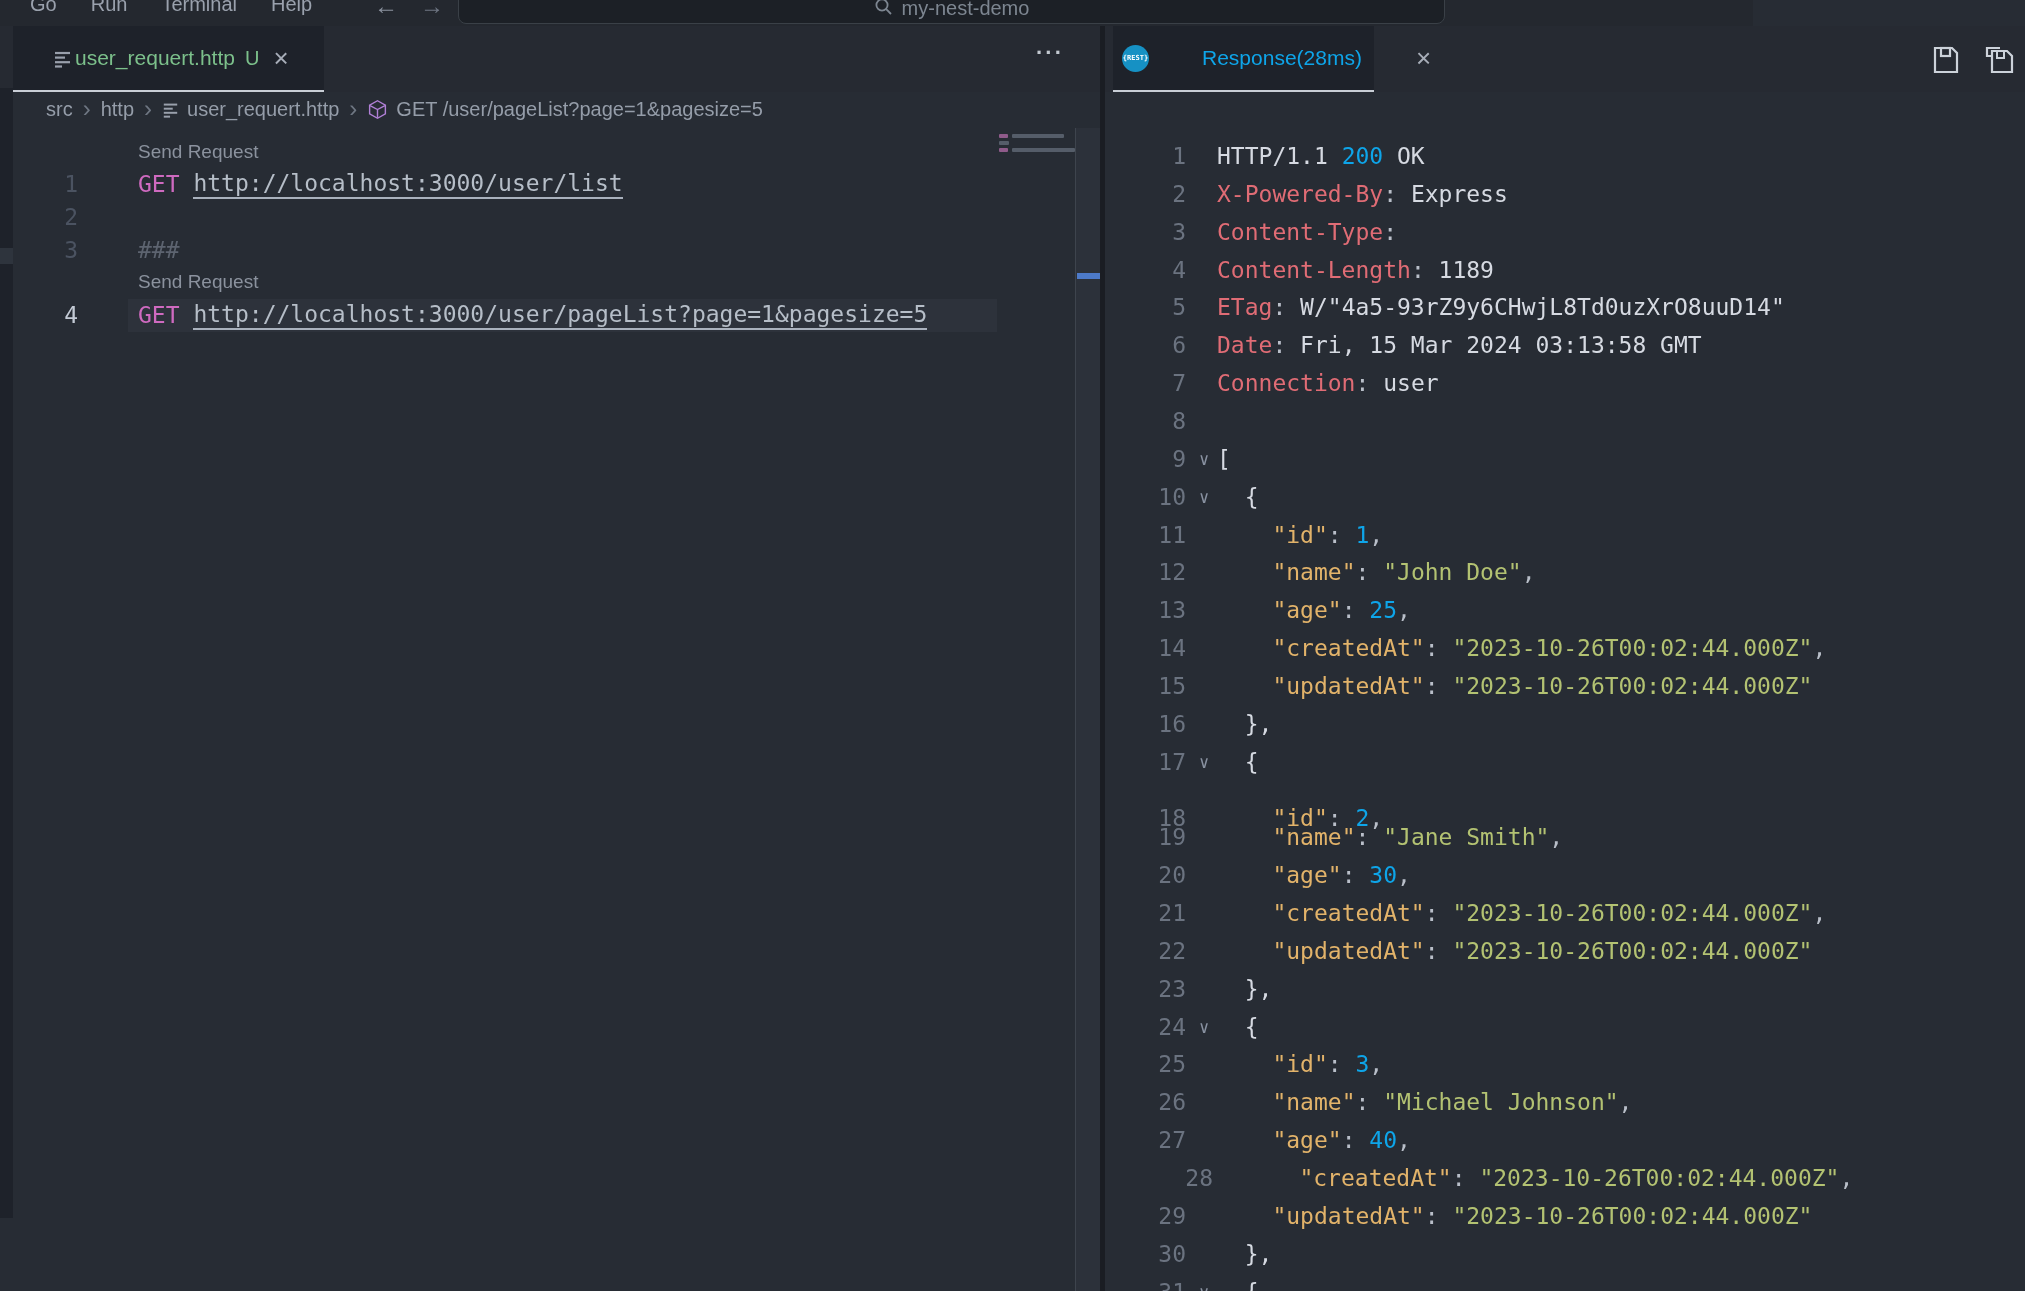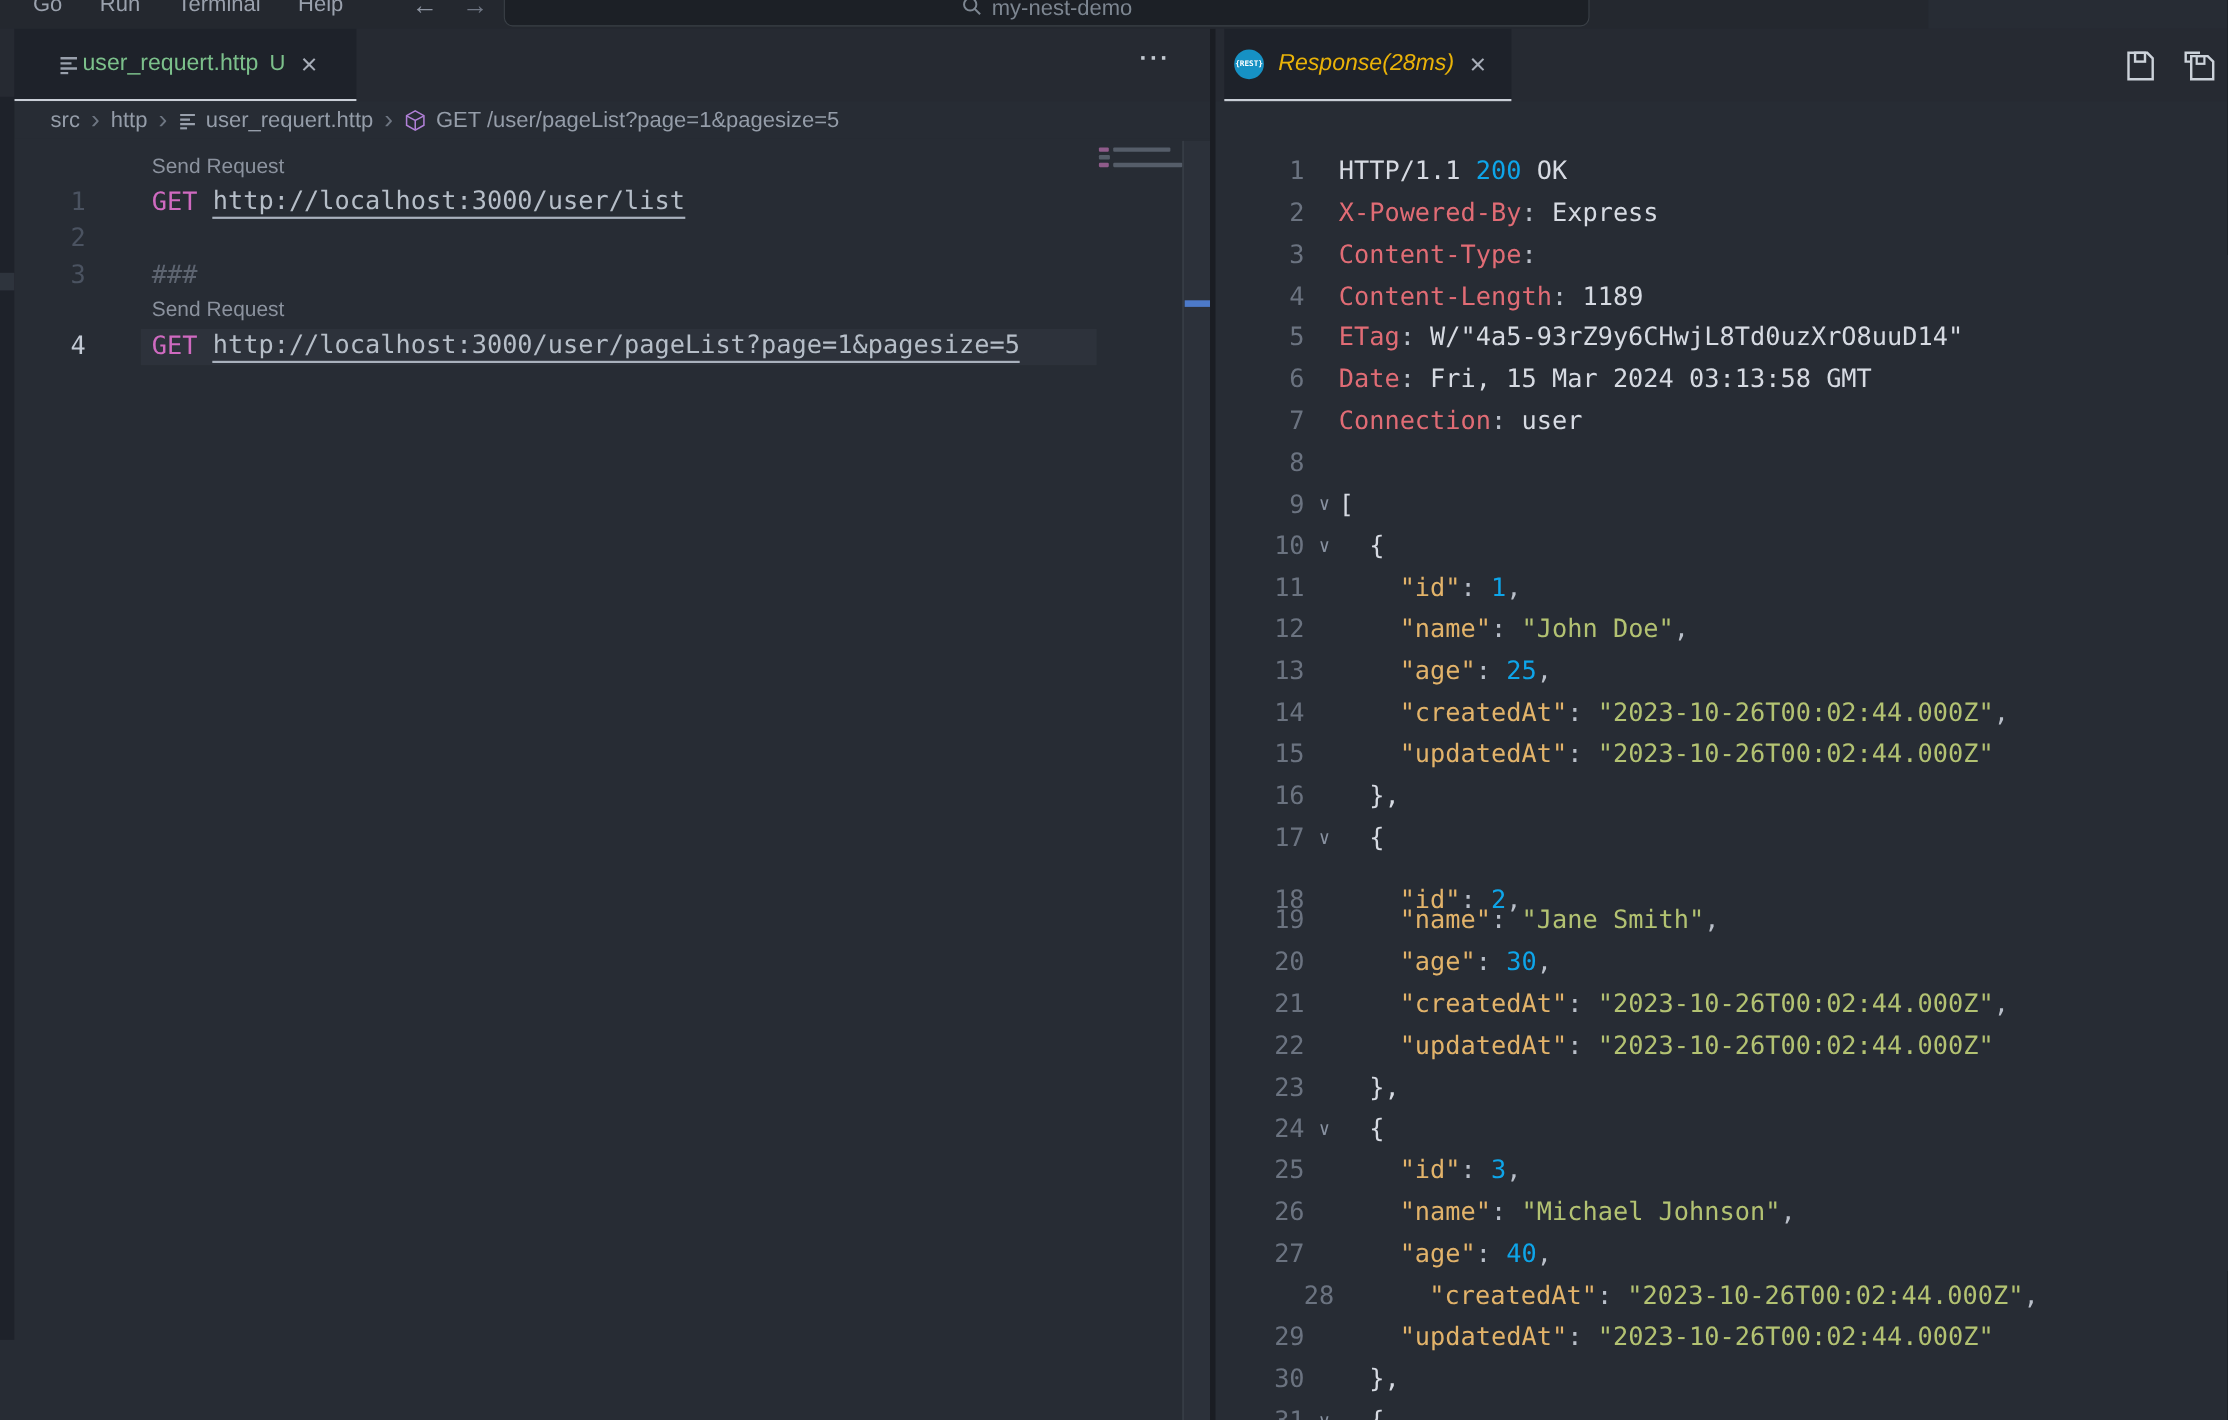--- a/index.html
+++ b/index.html
@@ -31,24 +31,24 @@
   .activity-indicator { position:absolute; left:0; top:160px; width:13px; height:16px; background:#2e343d; }
   
   .tabbar { position:absolute; top:26px; height:66px; background:#262a32; }
   .tabbar-left  { left:0; width:1100px; }
   .tabbar-right { left:1105px; width:920px; }
   .tab {
     position:absolute; top:0; height:66px; background:#1e222a;
     border-bottom:2px solid #c9ced6; display:flex; align-items:center; cursor:pointer;
   }
   .tab-left { left:13px; width:311px; padding-left:34px; }
-  .tab-right { left:8px; width:261px; padding-left:9px; }
+  .tab-right { left:8px; width:261px; padding-left:9px;gap:40px; }
   .tab-title { font-size:21px; margin-left:13px; white-space:nowrap; }
   .tab-title-left { color:#7cc08b; }
-  .tab-title-right { color:#eab308;font-style:italic; }
+  .tab-title-right { color:#0ea5e9; }
   .tab-badge { color:#7cc08b; font-size:20px; margin-left:10px; }
   .tab-close { color:#a7adb8; font-size:26px; margin-left:14px; line-height:1; cursor:pointer; }
   .more-actions { position:absolute; right:36px; top:14px; color:#c2c8d0; font-size:22px; font-weight:bold; letter-spacing:2px; cursor:pointer; }
   .editor-actions { position:absolute; right:8px; top:18px; display:flex; gap:22px; }
   .rest-icon {
     width:27px; height:27px; border-radius:50%; background:#1691c4; flex:0 0 auto;
     color:#fff; font-size:7px; font-weight:bold; display:flex; align-items:center; justify-content:center;
     font-family:"DejaVu Sans Mono", monospace; letter-spacing:0;
   }
   

